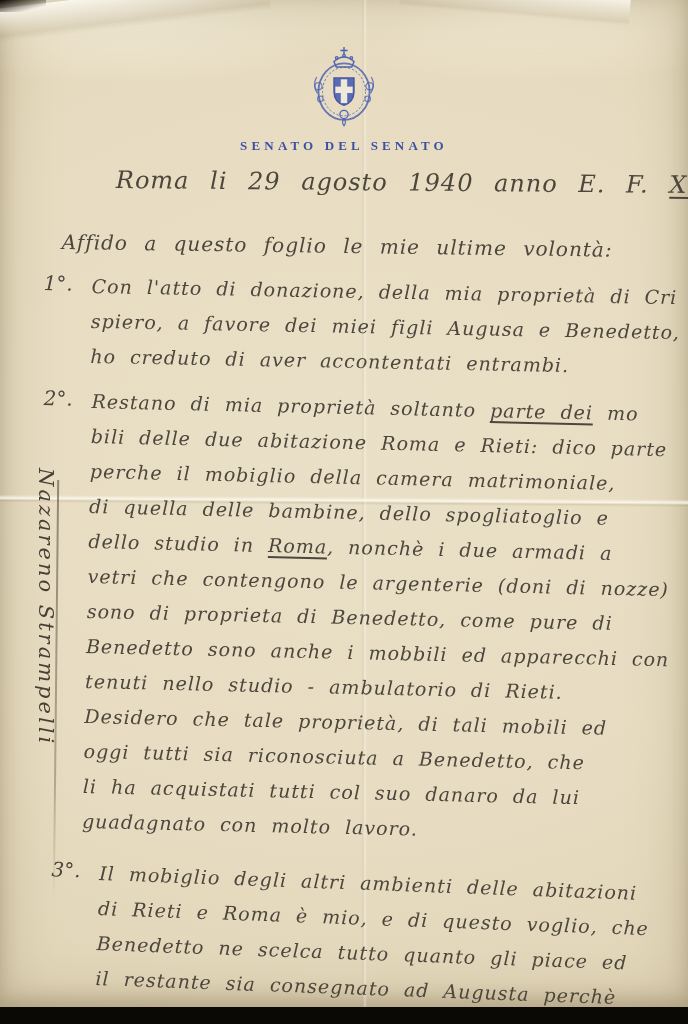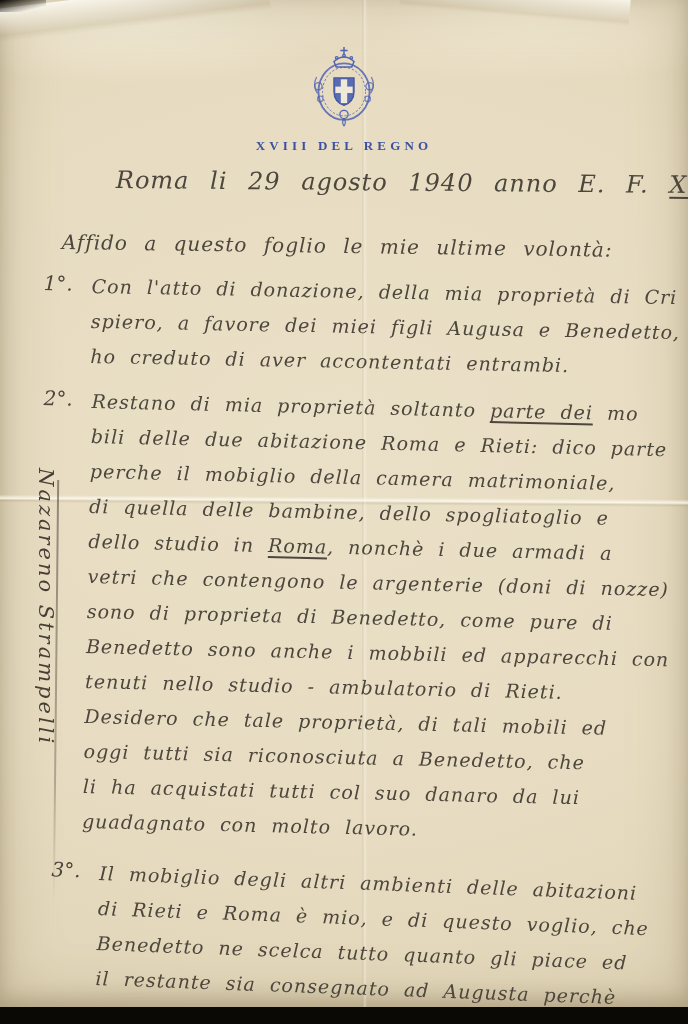--- a/index.html
+++ b/index.html
@@ -113,21 +113,21 @@
           <circle cx="71" cy="58" r="3" opacity=".7"></circle>
         <path d="M15 34 q-5 9 1 18 M75 34 q5 9 -1 18" opacity=".8"></path>
 
         <path d="M34 35 h22 v15 q0 11 -11 15 q-11 -4 -11 -15 z" fill="#5a6bb5" stroke="#44559f"></path>
         <rect x="41.5" y="36.5" width="7" height="26" fill="#efe9da" stroke="none"></rect>
         <rect x="35.5" y="44.5" width="19" height="7" fill="#efe9da" stroke="none"></rect>
 
         <circle cx="45" cy="75" r="4.5"></circle>
         <path d="M45 79.5 q-3 4 0 8 q3 -4 0 -8" stroke-width="1.2"></path>
       </svg>
-      <div class="lh-title">XVIII DEL REGNO</div>
+      <div class="lh-title">SENATO DEL SENATO</div>
     </div>
 
     <div class="hand dateline"><span>Roma li 29 agosto 1940 anno E. F. </span><span class="u">XVIII</span></div>
 
     <div class="hand opening"><span>Affido a questo foglio le mie ultime volontà:</span></div>
 
     <div class="hand items">
         <div class="item item1">
           <div class="num">1°.</div>
           <div class="lines">

